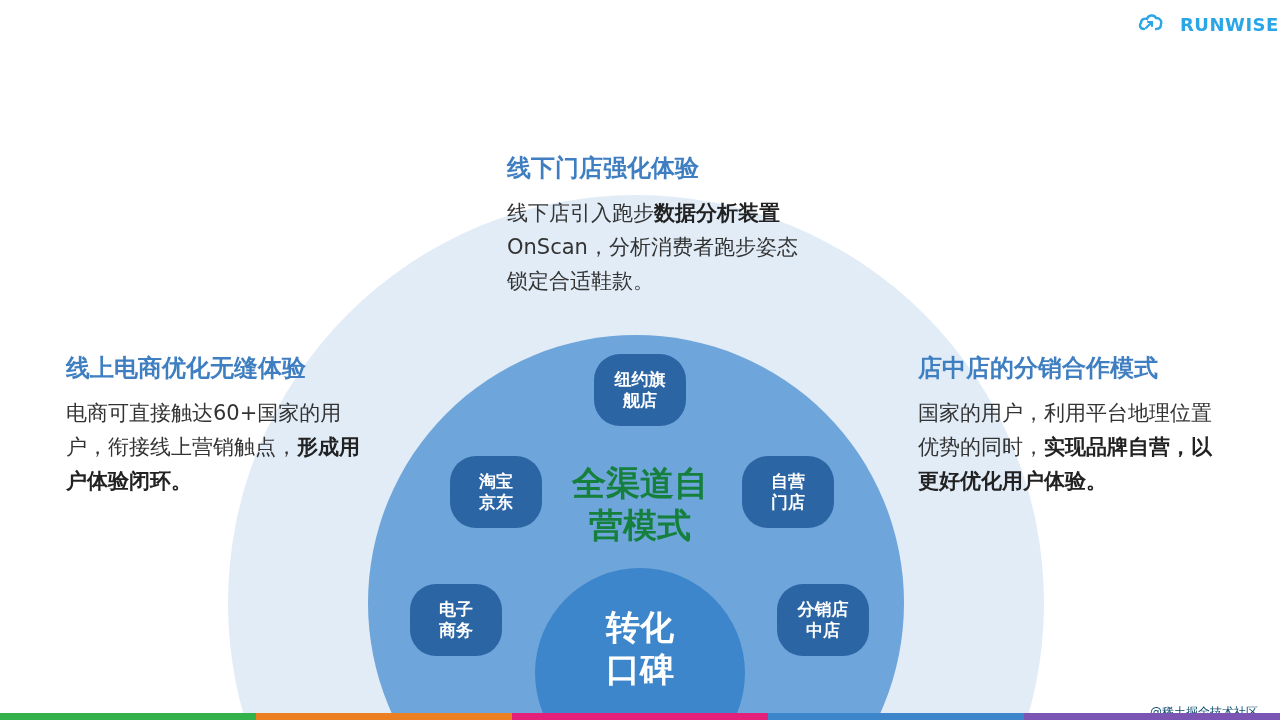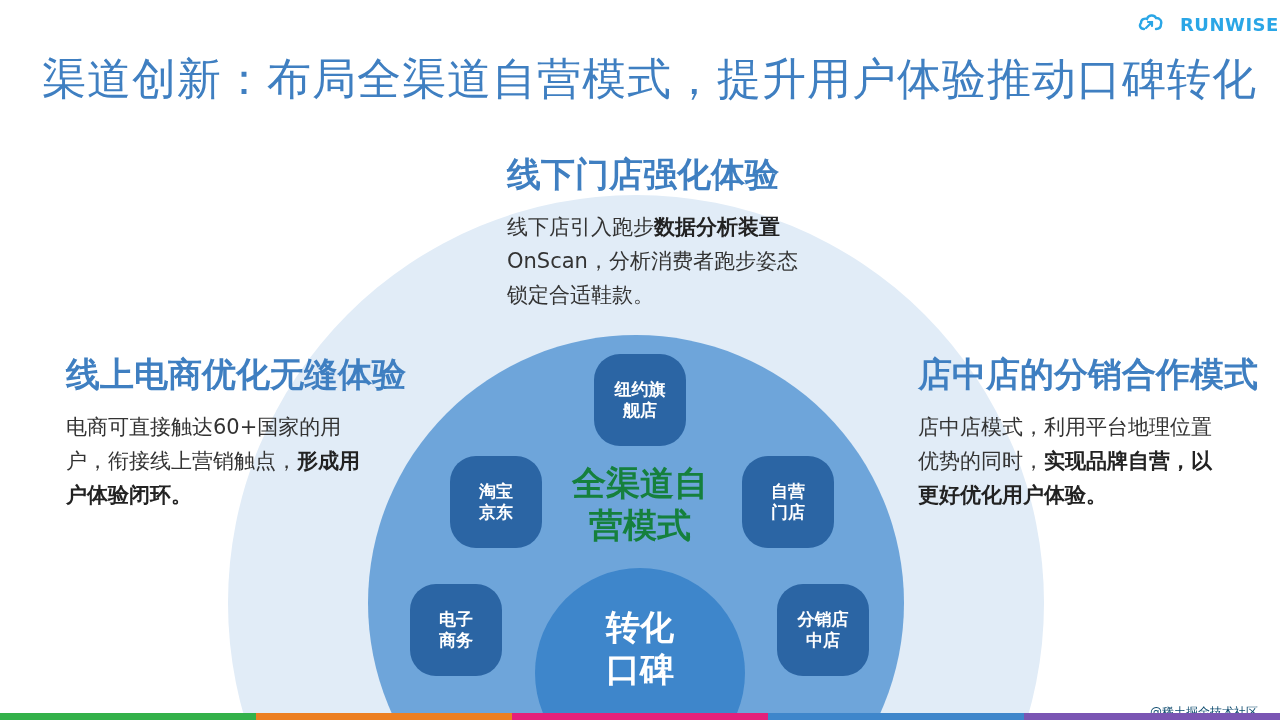--- a/index.html
+++ b/index.html
@@ -54,39 +54,39 @@
       font-weight: bold;
       font-size: 18px;
       color: #2aa6e6;
       letter-spacing: 0.5px;
     }
     .section {
       position: absolute;
       color: #333333;
     }
     .section-heading {
-      font-size: 34px;
+      font-size: 24px;
       font-weight: bold;
       color: #3f7fc1;
       margin: 0 0 12px 0;
       white-space: nowrap;
     }
     .section-body {
       font-size: 21px;
       line-height: 34px;
       color: #333333;
     }
     .section-body b { color: #222; }
     .sec-top { left: 507px; top: 152px; width: 300px; }
     .sec-left { left: 66px; top: 352px; width: 300px; }
     .sec-right { left: 918px; top: 352px; width: 310px; }
 
     .tile {
       position: absolute;
-      width: 92px; height: 92px;
+      width: 92px; height: 72px;
       border-radius: 26px;
       background: #2b65a4;
       color: #ffffff;
       font-weight: bold;
       font-size: 17px;
       line-height: 21px;
       display: flex; align-items: center; justify-content: center;
       text-align: center;
     }
     .tile span { display: block; }
@@ -133,21 +133,20 @@
   </style>
 </head>
 <body>
 
 <div class="slide">
 
   <div class="circle outer-circle"></div>
   <div class="circle middle-circle"></div>
   <div class="circle inner-circle"></div>
 
-  <div class="title">渠道创新：布局全渠道自营模式，提升用户体验推动口碑转化</div>
 
   <div class="logo">
     <span>
       <svg width="26" height="20" viewBox="0 0 26 20">
         <path d="M6 17 C2 17 1 13 3 11 C3 7 7 6 9 7 C10 3 16 2 18 6 C22 6 24 9 23 12 C23 15 21 17 18 17" fill="none" stroke="#2aa6e6" stroke-width="2.4" stroke-linecap="round"></path>
         <path d="M8 16 L14 10 M10 10 L14 10 L14 14" fill="none" stroke="#2aa6e6" stroke-width="2.2" stroke-linecap="round"></path>
       </svg>
     </span>
     <span class="logo-text">RUNWISE</span>
   </div>
@@ -162,21 +161,21 @@
   <div class="section sec-left">
     <div class="section-heading">线上电商优化无缝体验</div>
     <div class="section-body">
       <span>电商可直接触达60+国家的用户，衔接线上营销触点，</span><b>形成用户体验闭环。</b>
     </div>
   </div>
 
   <div class="section sec-right">
     <div class="section-heading">店中店的分销合作模式</div>
     <div class="section-body">
-      <span>店中店模式，利用平台地理位置优势的同时，</span><b>实现品牌自营，以更好优化用户体验。</b>
+      <span>国家的用户，利用平台地理位置优势的同时，</span><b>实现品牌自营，以更好优化用户体验。</b>
     </div>
   </div>
 
   <div class="tile tile-ny">
     <div>
         <span>纽约旗</span>
         <span>舰店</span>
       </div>
   </div>
   <div class="tile tile-tb">

